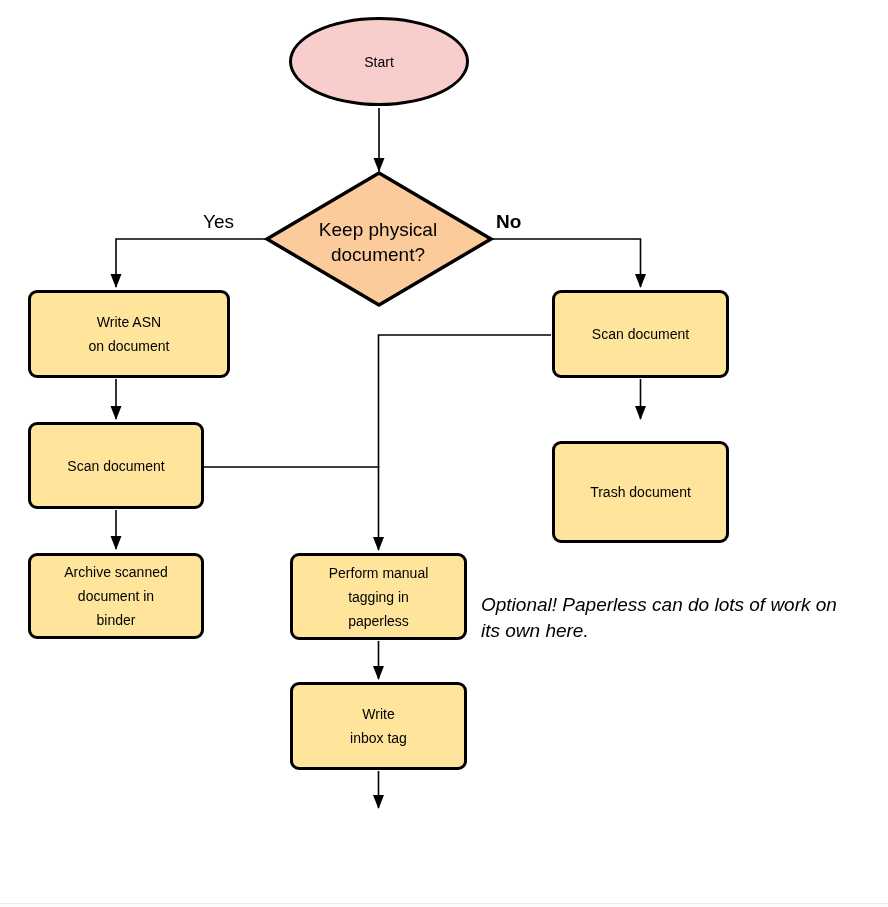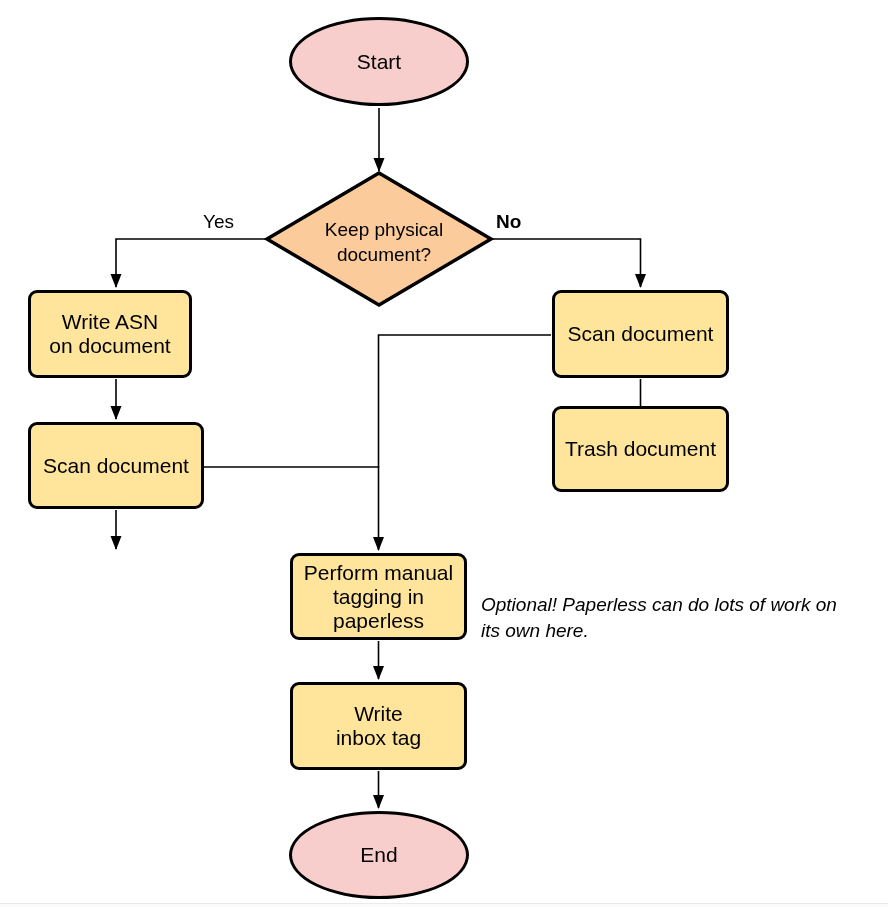--- a/index.html
+++ b/index.html
@@ -26,21 +26,21 @@
     stroke: var(--line, #000000);
     stroke-width: 1.6;
   }
   .node {
     position: absolute;
     box-sizing: border-box;
     display: flex;
     align-items: center;
     justify-content: center;
     text-align: center;
-    font-size: 21px;
+    font-size: 14px;
     line-height: 24px;
     white-space: pre-line;
     color: #000000;
   }
   .process {
     background: var(--process-fill, #FFE59C);
     border: 3px solid var(--stroke, #000000);
     border-radius: 9px;
     padding: 0 6px;
   }
@@ -110,45 +110,47 @@
     <path class="edge" d="M204 467 H379.3"></path>
     <path class="edge" d="M551 335 H378.5 V550" marker-end="url(#arrow)"></path>
     <path class="edge" d="M378.5 641 V679" marker-end="url(#arrow)"></path>
     <path class="edge" d="M378.5 771 V808" marker-end="url(#arrow)"></path>
 
     <polygon points="379,173 491,239 379,305 267,239" style="fill: var(--decision-fill, #FCCB9C); stroke: var(--stroke, #000000); stroke-width: 3.5; stroke-linejoin: miter;"></polygon>
   </svg>
 
   <div class="node terminal" style="left:289px; top:17px; width:180px; height:89px;">Start</div>
 
-  <div class="decision-label" style="left:284px; top:218px; width:200px; height:48px;">Keep physical
+  <div class="decision-label" style="left:278px; top:218px; width:200px; height:48px;">Keep physical
 document?</div>
 
   <div class="edge-label" style="left:203px; top:211px; width:50px;">Yes</div>
 
   <div class="edge-label" style="left:496px; top:211px; width:50px;font-weight:bold;">No</div>
 
-  <div class="node process" style="left:28px; top:290px; width:164px; height:88px;">Write ASN
+  <div class="node process" style="left:28px; top:290px; width:202px; height:88px;">Write ASN
 on document</div>
 
   <div class="node process" style="left:28px; top:422px; width:176px; height:87px;">Scan document</div>
 
+  <div class="node process" style="left:28px; top:553px; width:176px; height:86px;">Archive scanned
+document in
+binder</div>
 
   <div class="node process" style="left:552px; top:290px; width:177px; height:88px;">Scan document</div>
 
-  <div class="node process" style="left:552px; top:406px; width:177px; height:86px;">Trash document</div>
+  <div class="node process" style="left:552px; top:441px; width:177px; height:102px;">Trash document</div>
 
   <div class="node process" style="left:290px; top:553px; width:177px; height:87px;">Perform manual
 tagging in
 paperless</div>
 
   <div class="node process" style="left:290px; top:682px; width:177px; height:88px;">Write
 inbox tag</div>
 
-  <div class="node terminal" style="left:289px; top:811px; width:180px; height:88px;">End</div>
 
   <div class="note" style="left:481px; top:592px; width:420px;">Optional! Paperless can do lots of work on
 its own here.</div>
 
   <div class="bottom-rule"></div>
   <div class="bottom-strip"></div>
 
 </div>
 
 </body></html>

